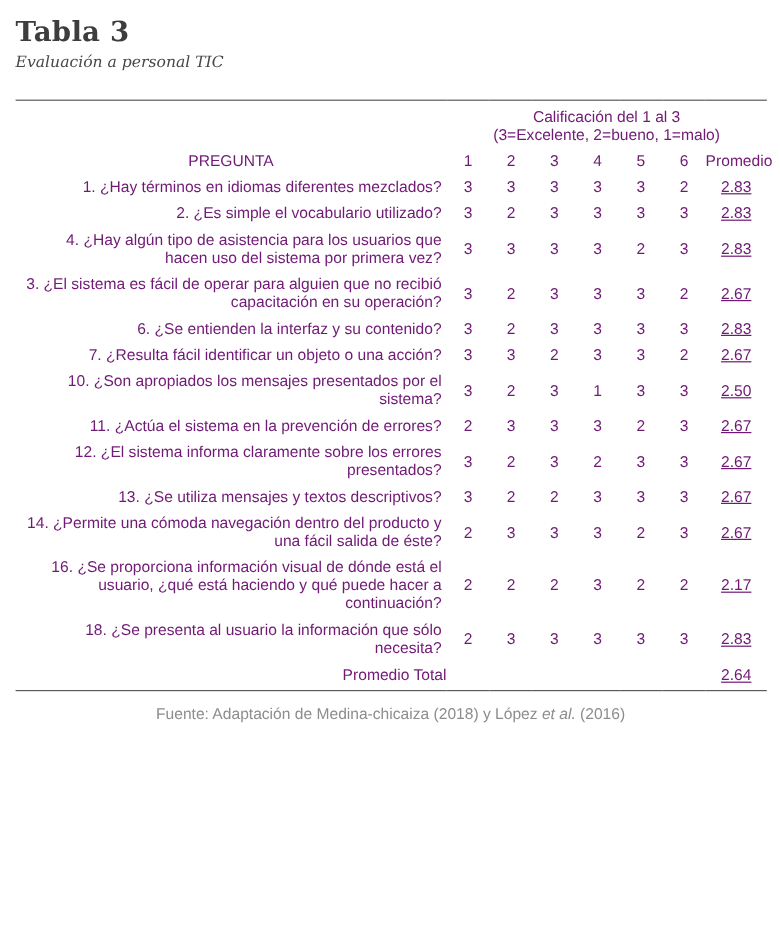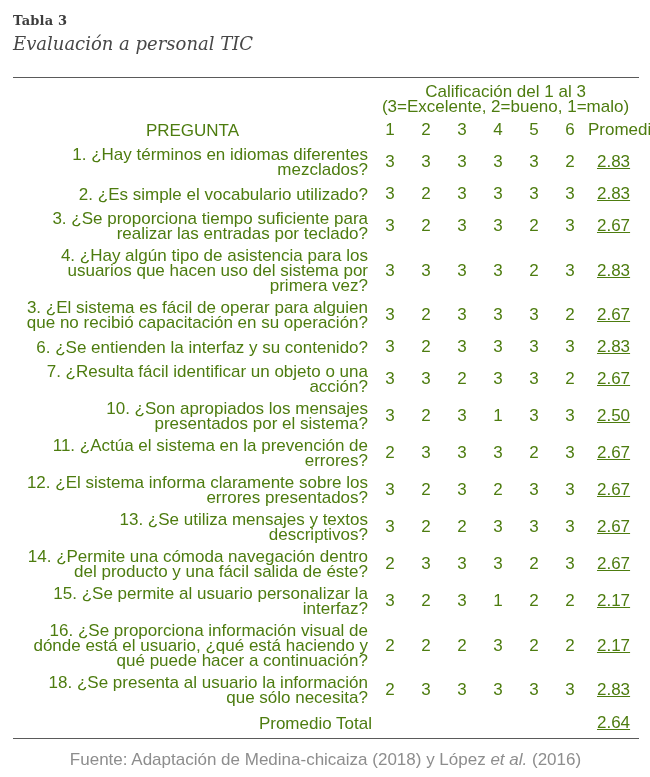--- a/index.html
+++ b/index.html
@@ -13,40 +13,40 @@
     overflow: hidden;
   }
   .page {
     width: 650px;
     height: 777px;
     padding: 13px 12px 0 13px;
   }
   .doc-title {
     font-family: "DejaVu Serif", "Liberation Serif", serif;
     font-weight: bold;
-    font-size: 13px;
+    font-size: 23px;
     color: #3d3d3d;
     letter-spacing: 0.2px;
   }
   .doc-subtitle {
     font-family: "DejaVu Serif", "Liberation Serif", serif;
     font-style: italic;
-    font-size: 18px;
+    font-size: 13px;
     color: #474747;
     margin-top: 5px;
   }
   table.eval {
     border-collapse: collapse;
     table-layout: fixed;
     width: 626px;
     margin-top: 23px;
     border-top: 1px solid #5a5a5a;
     border-bottom: 1px solid #5a5a5a;
-    color: #4d7c0f;
-    font-size: 17px;
+    color: #701a75;
+    font-size: 13px;
   }
   col.c-q   { width: 359px; }
   col.c-s   { width: 36px; }
   col.c-avg { width: 51px; }
   th { font-weight: normal; }
   th.scale-head {
     text-align: center;
     padding: 6px 0 1px 0;
     line-height: 15px;
     vertical-align: top;
@@ -72,21 +72,21 @@
     padding: 3px 0 4px 0;
     text-decoration: underline;
   }
   tr.total-row td {
     padding: 4px 0 5px 0;
   }
   .source-line {
     margin-top: 11px;
     text-align: center;
     color: #8d8d8d;
-    font-size: 17px;
+    font-size: 13px;
   }
   .source-line .etal { font-style: italic; }
 </style>
 </head>
 <body>
 
 <div class="page">
 
   <div class="doc-title">Tabla 3</div>
   <div class="doc-subtitle">Evaluación a personal TIC</div>
@@ -137,30 +137,20 @@
           <td class="q">2. ¿Es simple el vocabulario utilizado?</td>
           <td class="s">3</td>
           <td class="s">2</td>
           <td class="s">3</td>
           <td class="s">3</td>
           <td class="s">3</td>
           <td class="s">3</td>
           <td class="avg">2.83</td>
         </tr>
         <tr>
-          <td class="q">3. ¿Se proporciona tiempo suficiente para realizar las entradas por teclado?</td>
-          <td class="s">3</td>
-          <td class="s">2</td>
-          <td class="s">3</td>
-          <td class="s">3</td>
-          <td class="s">2</td>
-          <td class="s">3</td>
-          <td class="avg">2.67</td>
-        </tr>
-        <tr>
           <td class="q">4. ¿Hay algún tipo de asistencia para los usuarios que hacen uso del sistema por primera vez?</td>
           <td class="s">3</td>
           <td class="s">3</td>
           <td class="s">3</td>
           <td class="s">3</td>
           <td class="s">2</td>
           <td class="s">3</td>
           <td class="avg">2.83</td>
         </tr>
         <tr>
@@ -235,30 +225,20 @@
         </tr>
         <tr>
           <td class="q">14. ¿Permite una cómoda navegación dentro del producto y una fácil salida de éste?</td>
           <td class="s">2</td>
           <td class="s">3</td>
           <td class="s">3</td>
           <td class="s">3</td>
           <td class="s">2</td>
           <td class="s">3</td>
           <td class="avg">2.67</td>
-        </tr>
-        <tr>
-          <td class="q">15. ¿Se permite al usuario personalizar la interfaz?</td>
-          <td class="s">3</td>
-          <td class="s">2</td>
-          <td class="s">3</td>
-          <td class="s">1</td>
-          <td class="s">2</td>
-          <td class="s">2</td>
-          <td class="avg">2.17</td>
         </tr>
         <tr>
           <td class="q">16. ¿Se proporciona información visual de dónde está el usuario, ¿qué está haciendo y qué puede hacer a continuación?</td>
           <td class="s">2</td>
           <td class="s">2</td>
           <td class="s">2</td>
           <td class="s">3</td>
           <td class="s">2</td>
           <td class="s">2</td>
           <td class="avg">2.17</td>

